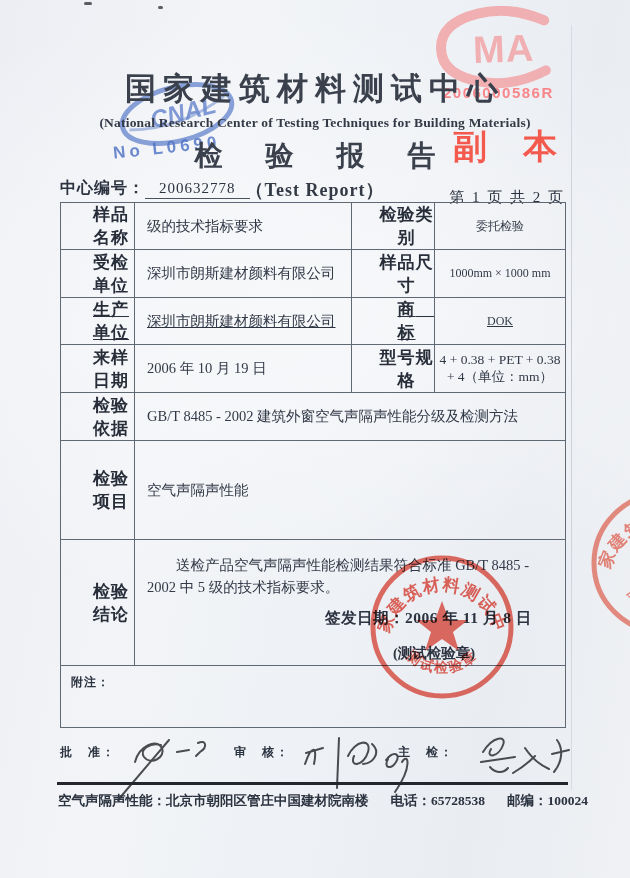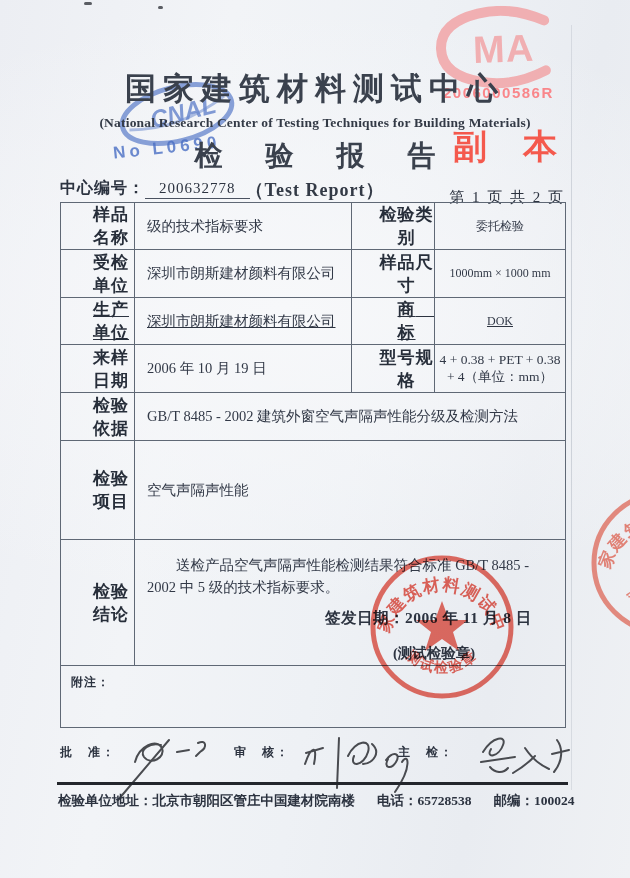--- a/index.html
+++ b/index.html
@@ -211,16 +211,16 @@
       <path d="M331,30 C339,20 346,24 341,32 C336,40 328,38 333,29 M347,32 C353,22 358,36 340,62"></path>
 
       <path d="M428,22 C438,6 452,5 448,15 C444,27 430,29 436,19 M426,32 L460,27 M435,37 C440,43 448,44 453,38"></path>
       <path d="M470,18 C476,27 485,35 494,39 M480,26 C473,33 465,39 458,43"></path>
       <path d="M502,10 C508,18 508,31 499,42 M497,24 L514,20"></path>
     </g>
   </svg>
 
   <div class="footer-rule"></div>
   <div class="footer-line">
-    <span>检验单位地址：北京市朝阳区管庄中国建材院南楼</span><span>电话：65728538</span><span>邮编：100024</span>
+    <span>空气声隔声性能：北京市朝阳区管庄中国建材院南楼</span><span>电话：65728538</span><span>邮编：100024</span>
   </div>
 
 </div>
 
 </body></html>

